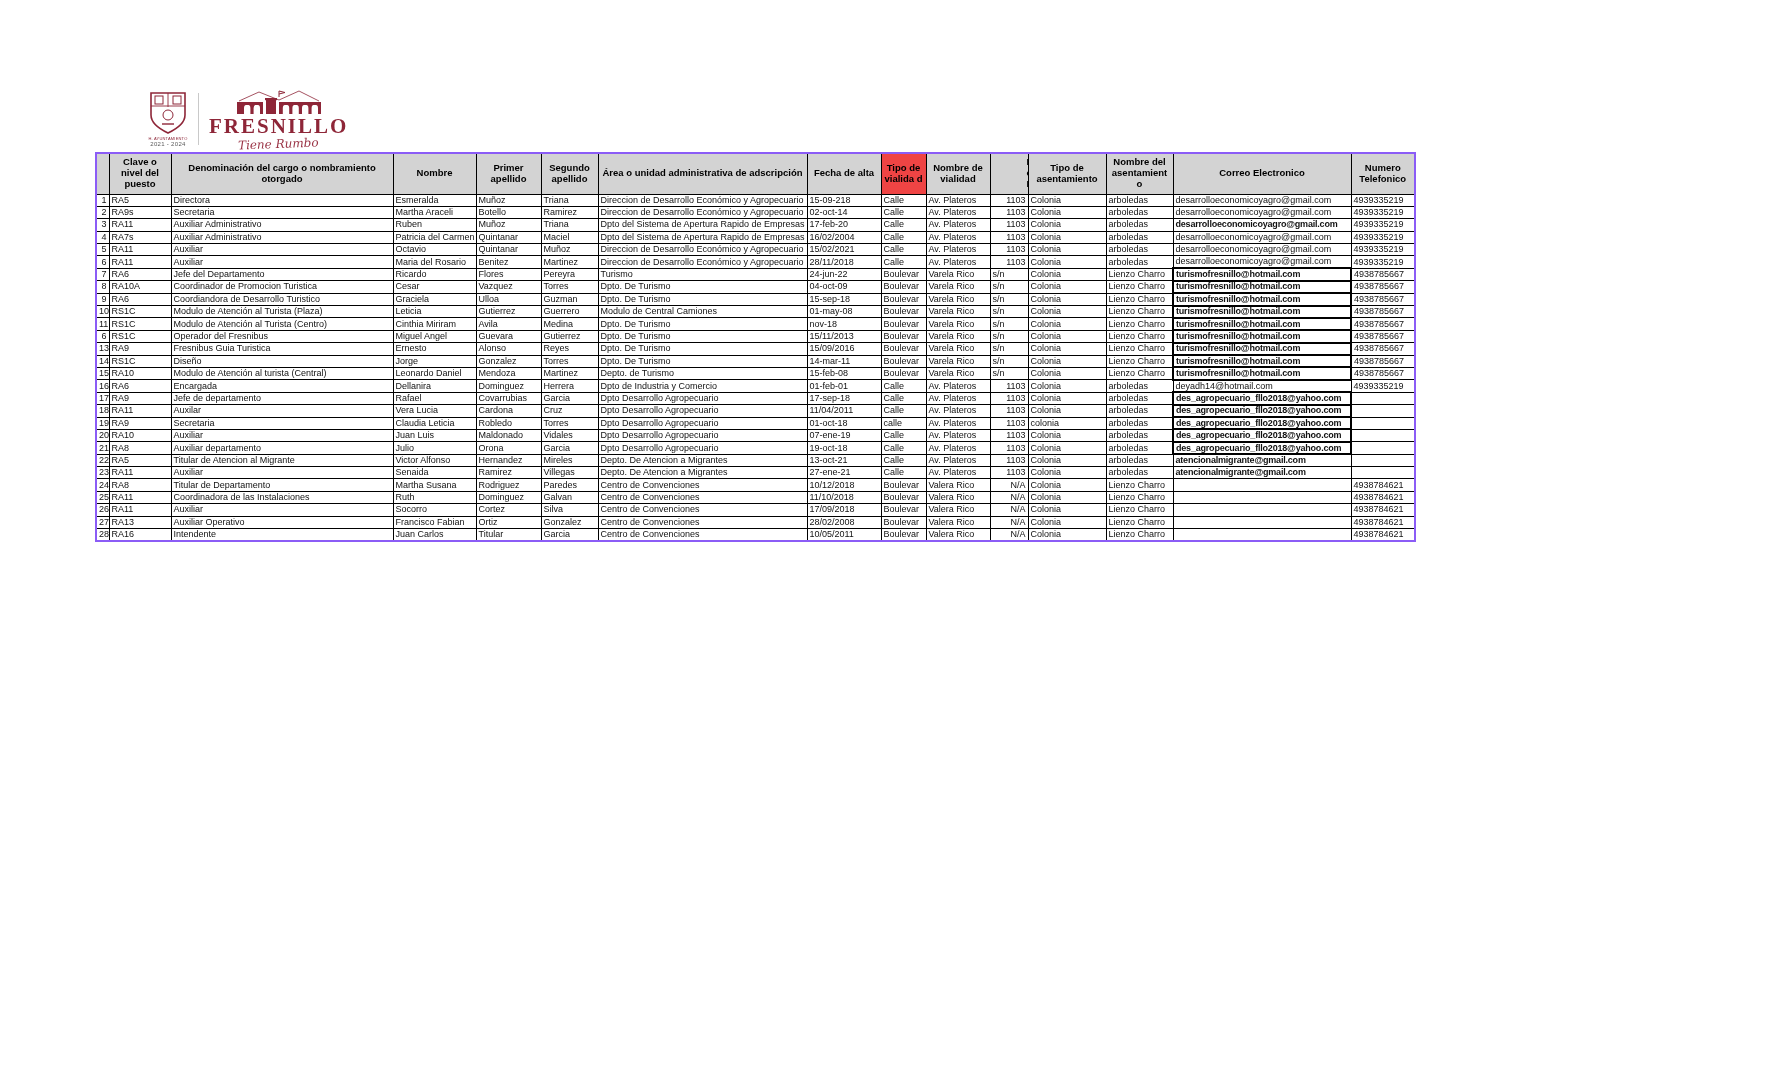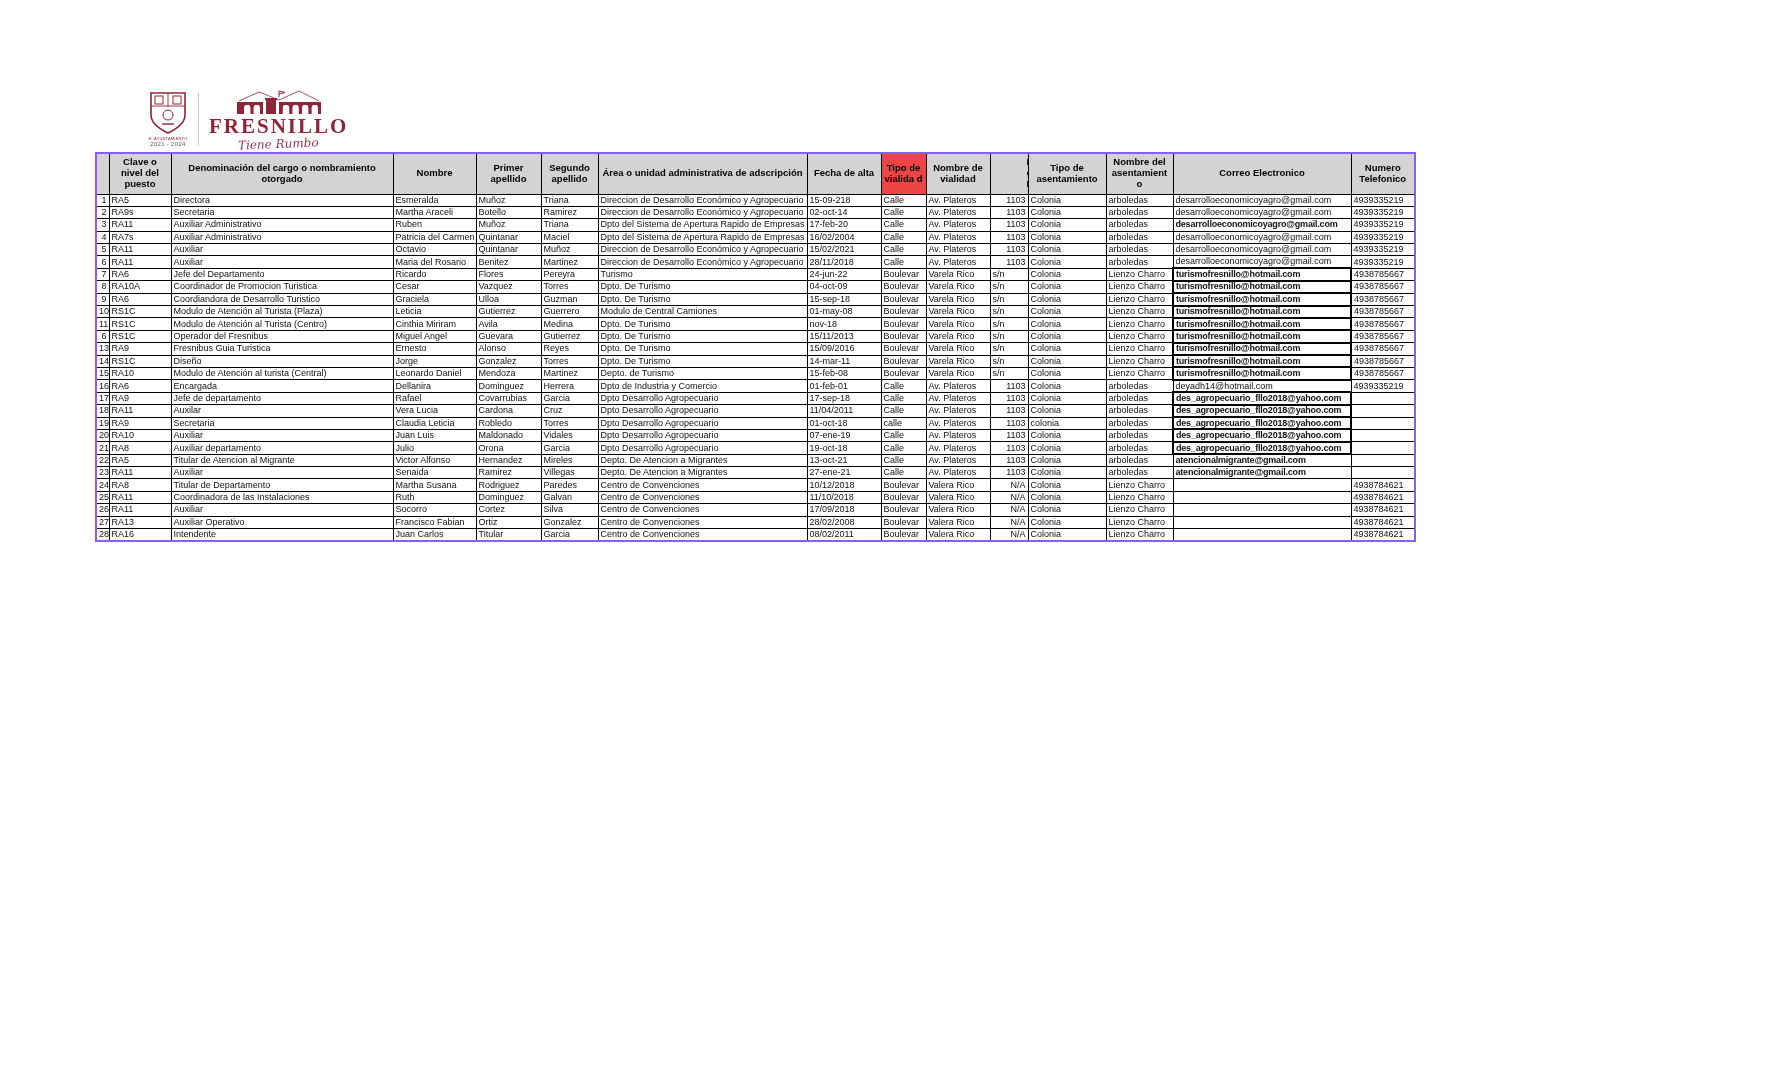--- a/index.html
+++ b/index.html
@@ -566,21 +566,21 @@
           <td>4938784621</td>
         </tr>
         <tr>
           <td class="c-num">28</td>
           <td>RA16</td>
           <td>Intendente</td>
           <td>Juan Carlos</td>
           <td>Titular</td>
           <td>Garcia</td>
           <td>Centro de Convenciones</td>
-          <td>08/02/2011</td>
+          <td>10/05/2011</td>
           <td>Boulevar</td>
           <td>Valera Rico</td>
           <td class="c-right">N/A</td>
           <td>Colonia</td>
           <td>Lienzo Charro</td>
           <td class="cell-correo"></td>
           <td>4938784621</td>
         </tr>
       </tbody>
   </table>

